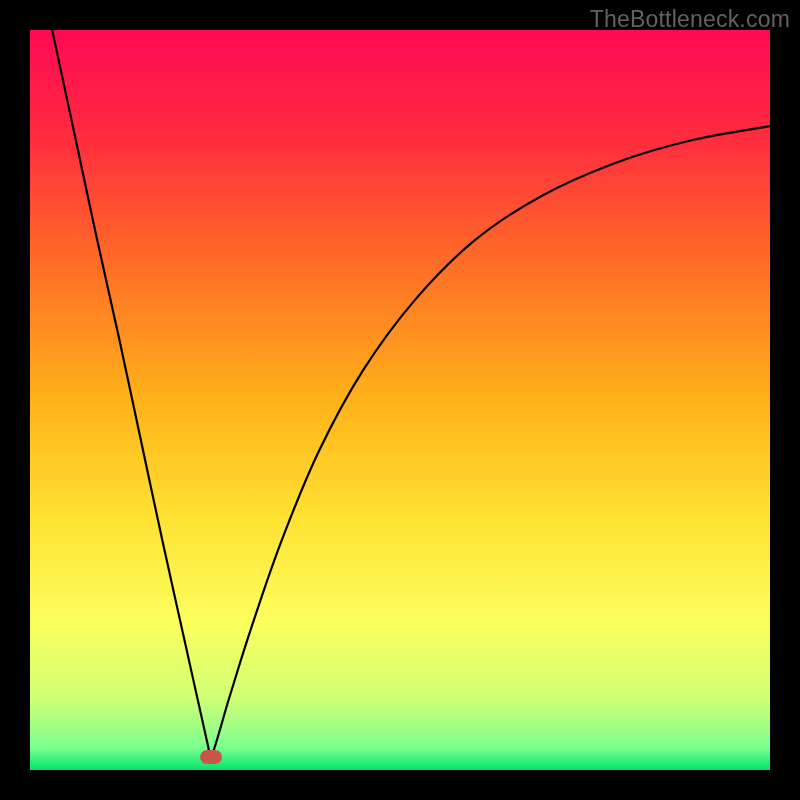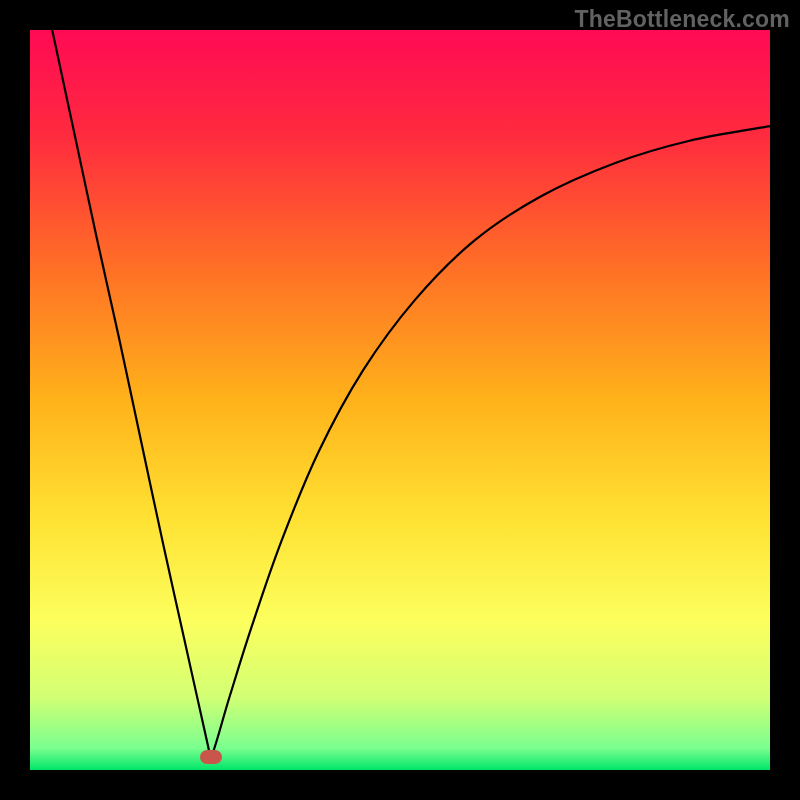--- a/index.html
+++ b/index.html
@@ -26,21 +26,21 @@
     width: 740px;
     height: 740px;
     
   }
   .watermark {
     position: absolute;
     top: 6px;
     right: 10px;
     color: #626262;
     font-size: 23px;
-    font-weight: 700;
+    font-weight: 400;
     letter-spacing: 0.2px;
     user-select: none;
   }
   svg.curve {
     position: absolute;
     left: 0;
     top: 0;
     width: 740px;
     height: 740px;
     overflow: visible;

